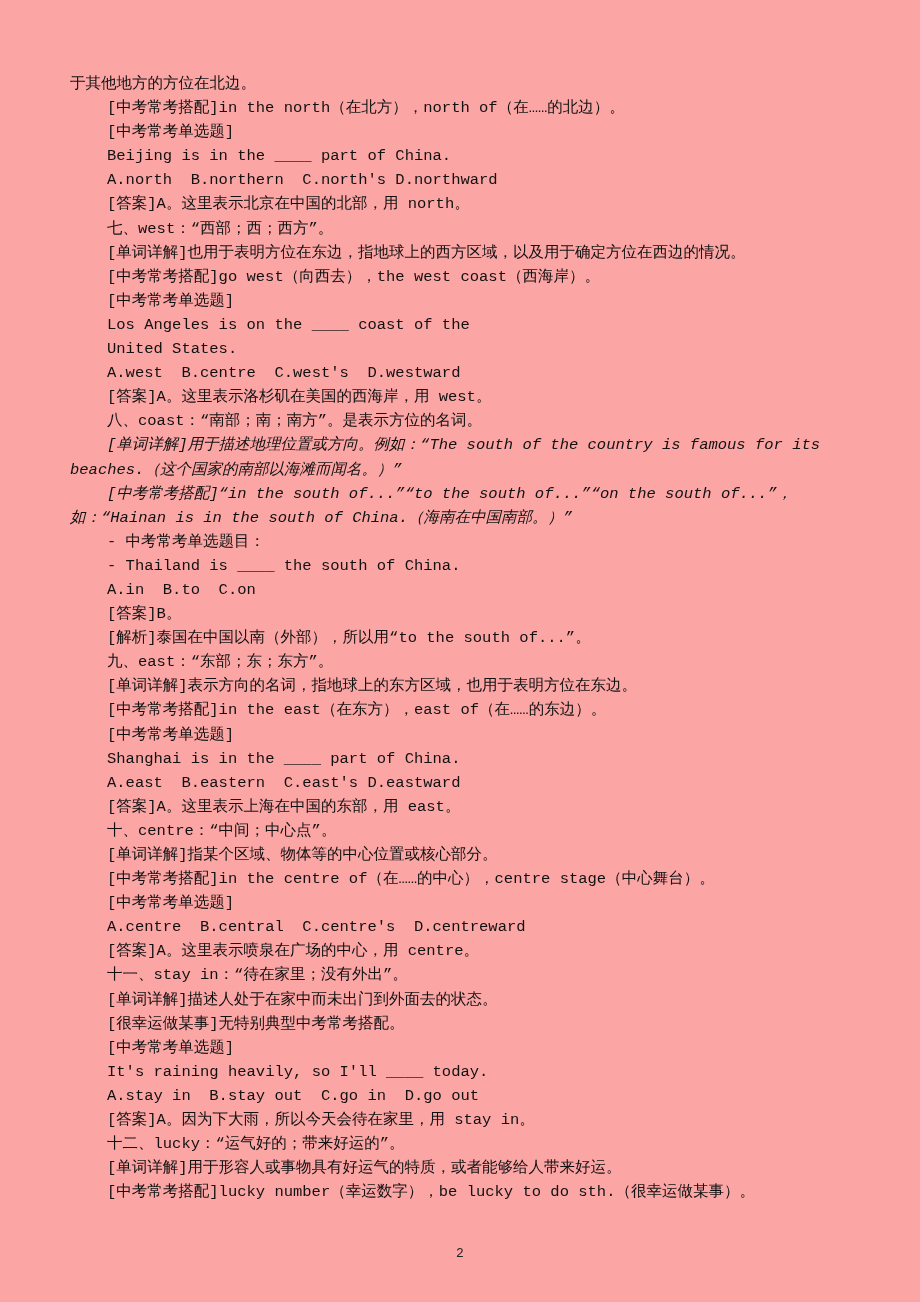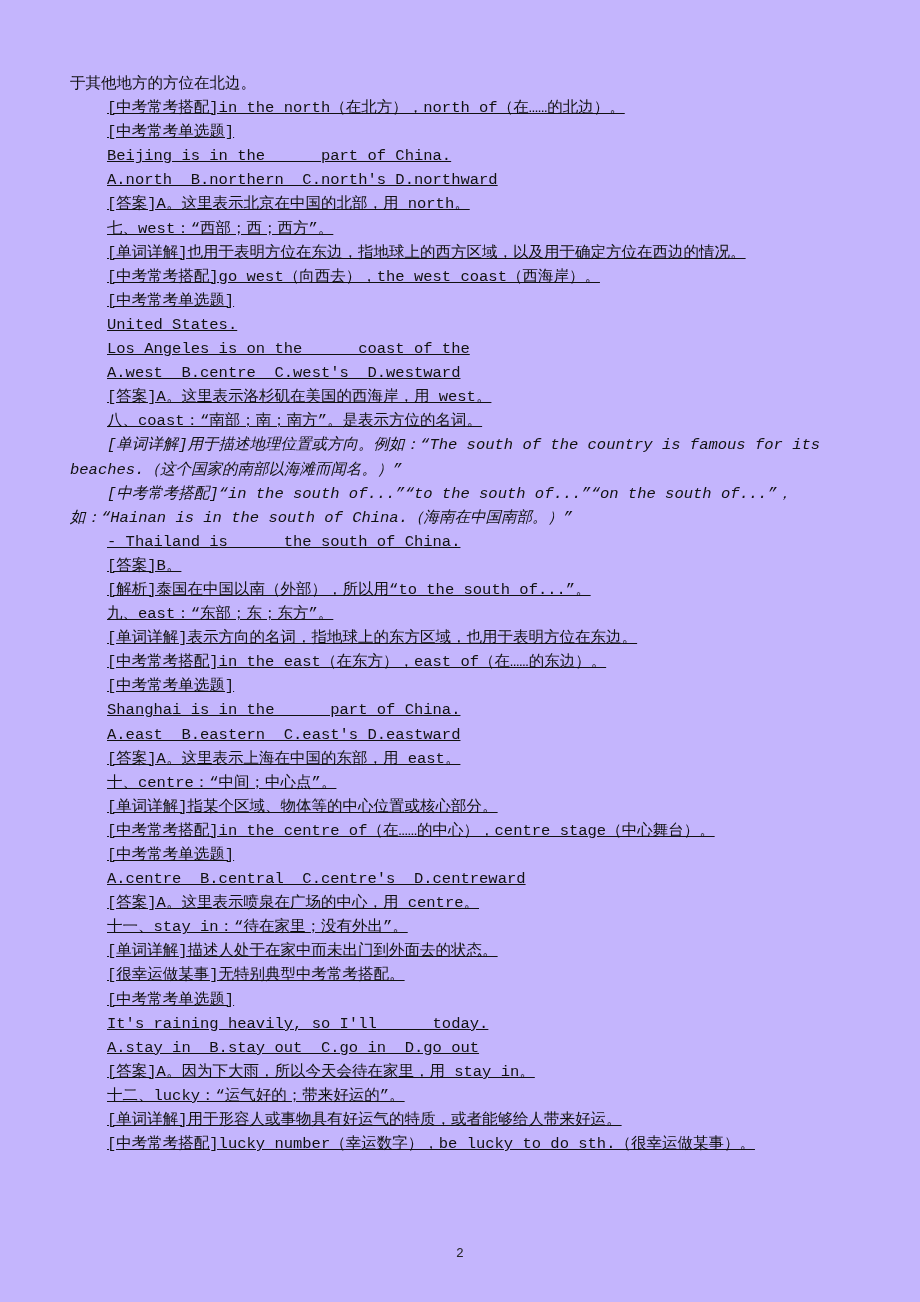--- a/index.html
+++ b/index.html
@@ -1,26 +1,26 @@
 <!DOCTYPE html>
 <html><head>
 <meta charset="utf-8">
 <style>
   html, body { margin: 0; padding: 0; background: #ffffff; }
   body { width: 920px; height: 1302px; position: relative; overflow: hidden; }
   .page {
-    position: absolute; left: 0; top: 0; width: 920px; height: 1302px; background: #c4b5fd;
+    position: absolute; left: 0; top: 0; width: 920px; height: 1302px; background: #fca5a5;
   }
   .content {
     position: absolute; left: 70px; top: 72px; width: 810px;
     font-family: "Liberation Mono", "DejaVu Sans Mono", monospace;
     font-size: 15.5px; line-height: 24.1px; color: #111111;
   }
   .line { white-space: pre-wrap; margin: 0; }
-  .indent { padding-left: 37px; text-decoration: underline; }
+  .indent { padding-left: 37px; }
   .wrap-first { text-indent: 37px; font-style: italic; }
   .page-number {
     position: absolute; left: 0; width: 920px; top: 1246px; text-align: center;
     font-family: "Liberation Mono", "DejaVu Sans Mono", monospace;
     font-size: 13px; color: #222222;
   }
 </style>
 </head>
 <body>
 
@@ -29,28 +29,30 @@
     <p class="line">于其他地方的方位在北边。</p>
     <p class="line indent">[中考常考搭配]in the north（在北方），north of（在……的北边）。</p>
     <p class="line indent">[中考常考单选题]</p>
     <p class="line indent">Beijing is in the ____ part of China.</p>
     <p class="line indent">A.north  B.northern  C.north's D.northward</p>
     <p class="line indent">[答案]A。这里表示北京在中国的北部，用 north。</p>
     <p class="line indent">七、west：“西部；西；西方”。</p>
     <p class="line indent">[单词详解]也用于表明方位在东边，指地球上的西方区域，以及用于确定方位在西边的情况。</p>
     <p class="line indent">[中考常考搭配]go west（向西去），the west coast（西海岸）。</p>
     <p class="line indent">[中考常考单选题]</p>
+    <p class="line indent">Los Angeles is on the ____ coast of the</p>
     <p class="line indent">United States.</p>
-    <p class="line indent">Los Angeles is on the ____ coast of the</p>
     <p class="line indent">A.west  B.centre  C.west's  D.westward</p>
     <p class="line indent">[答案]A。这里表示洛杉矶在美国的西海岸，用 west。</p>
     <p class="line indent">八、coast：“南部；南；南方”。是表示方位的名词。</p>
     <p class="line wrap-first">[单词详解]用于描述地理位置或方向。例如：“The south of the country is famous for its beaches.（这个国家的南部以海滩而闻名。）”</p>
     <p class="line wrap-first">[中考常考搭配]“in the south of...”“to the south of...”“on the south of...”，如：“Hainan is in the south of China.（海南在中国南部。）”</p>
+    <p class="line indent">- 中考常考单选题目：</p>
     <p class="line indent">- Thailand is ____ the south of China.</p>
+    <p class="line indent">A.in  B.to  C.on</p>
     <p class="line indent">[答案]B。</p>
     <p class="line indent">[解析]泰国在中国以南（外部），所以用“to the south of...”。</p>
     <p class="line indent">九、east：“东部；东；东方”。</p>
     <p class="line indent">[单词详解]表示方向的名词，指地球上的东方区域，也用于表明方位在东边。</p>
     <p class="line indent">[中考常考搭配]in the east（在东方），east of（在……的东边）。</p>
     <p class="line indent">[中考常考单选题]</p>
     <p class="line indent">Shanghai is in the ____ part of China.</p>
     <p class="line indent">A.east  B.eastern  C.east's D.eastward</p>
     <p class="line indent">[答案]A。这里表示上海在中国的东部，用 east。</p>
     <p class="line indent">十、centre：“中间；中心点”。</p>

